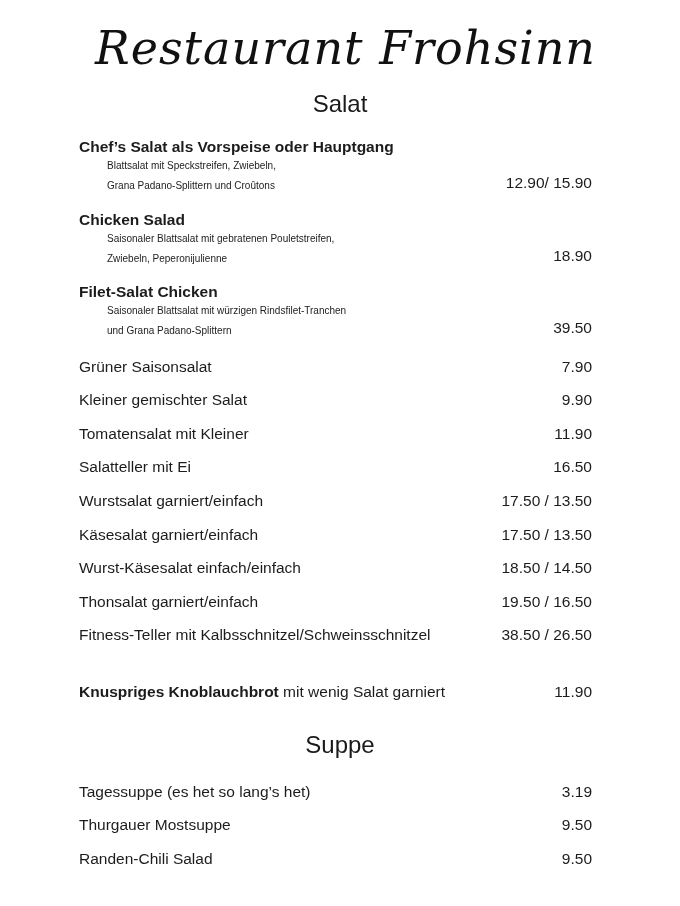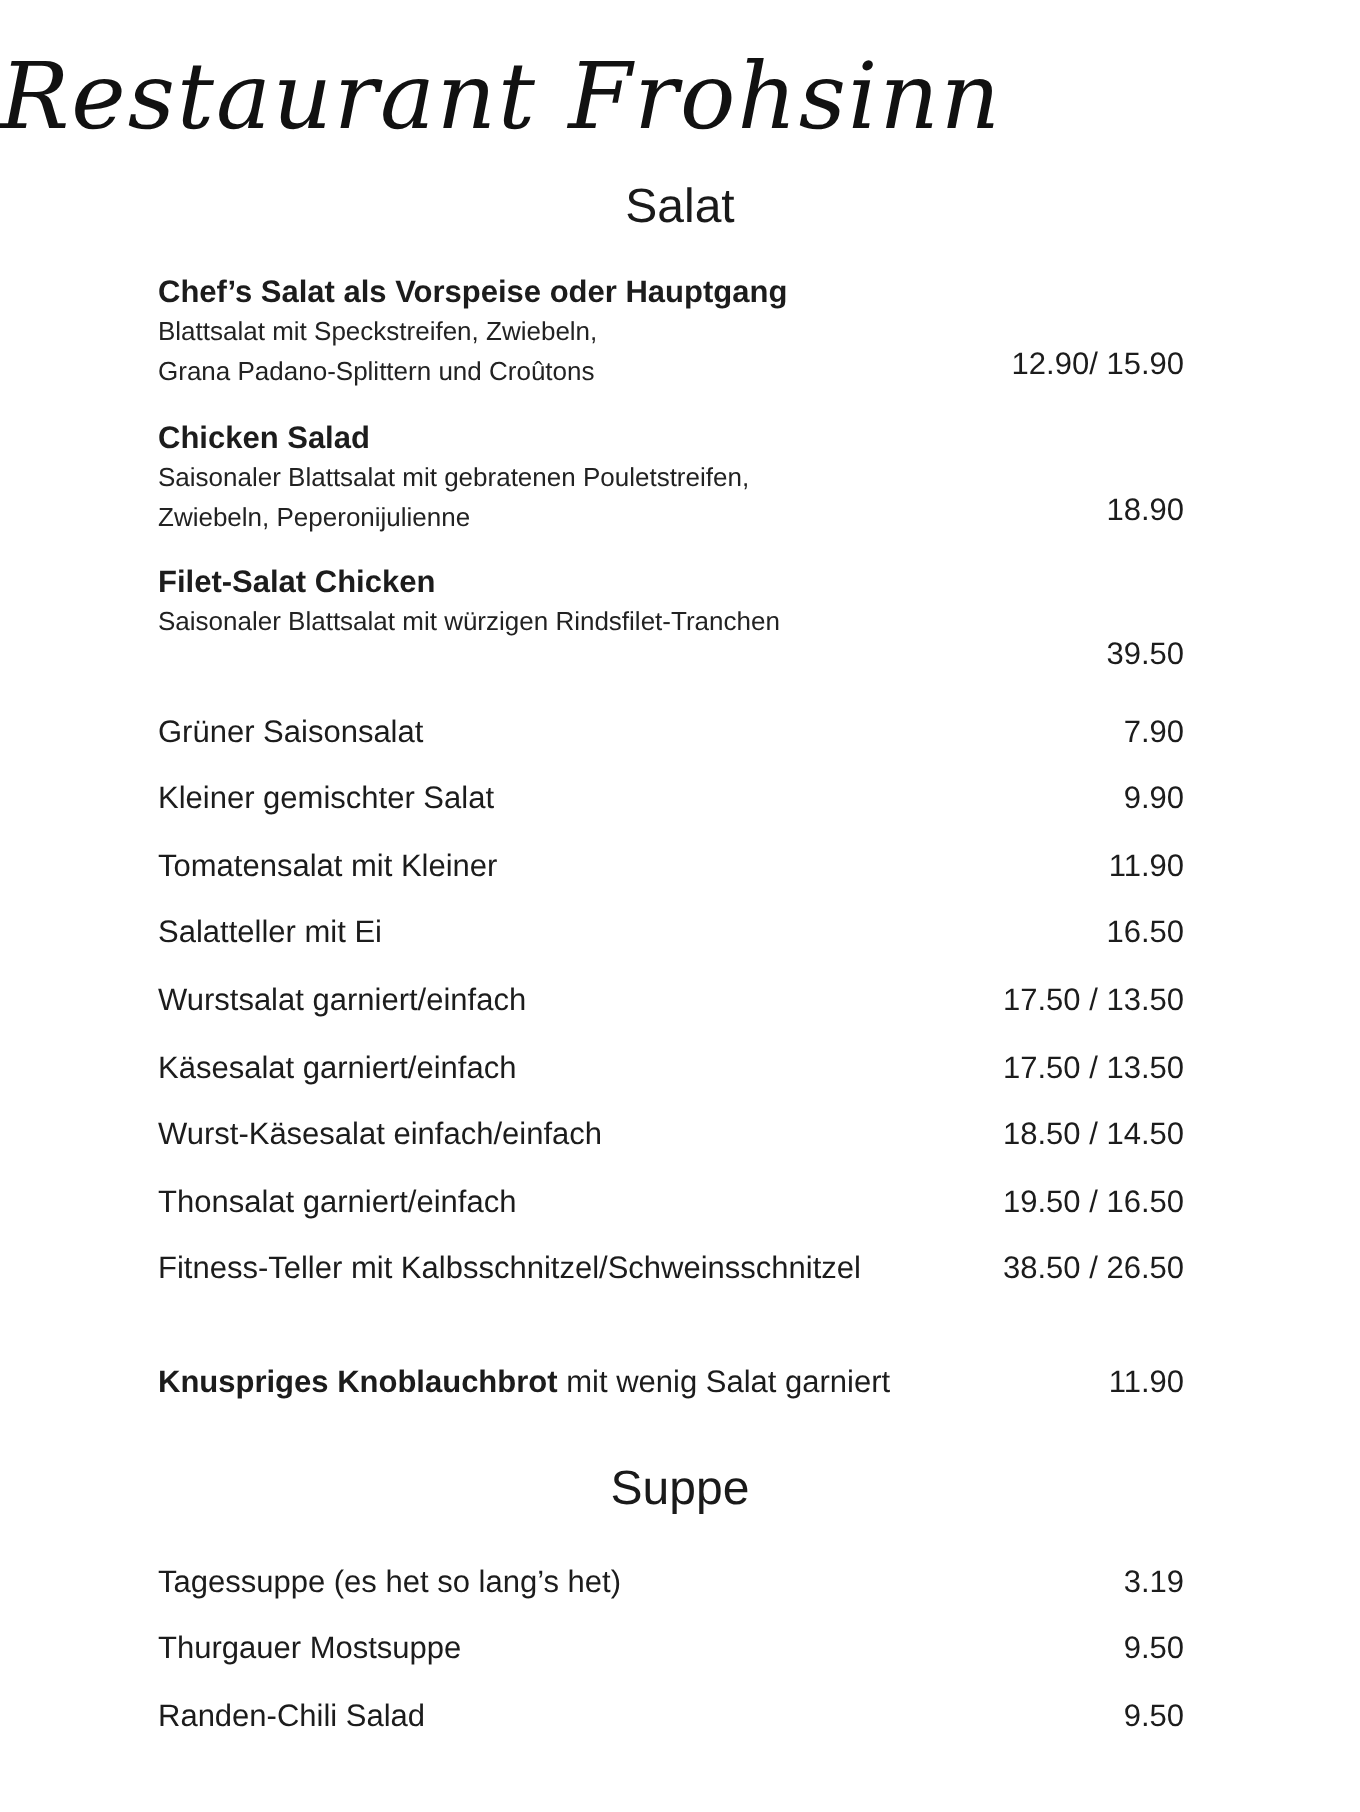--- a/index.html
+++ b/index.html
@@ -2,33 +2,33 @@
 <html><head>
 <meta charset="utf-8">
 <style>
   html, body { margin: 0; padding: 0; background: #ffffff; }
   body {
     width: 680px; height: 906px; position: relative; overflow: hidden;
     font-family: "DejaVu Sans", "Liberation Sans", sans-serif;
     color: #1c1c1c;
   }
   .title {
-    position: absolute; left: 0; top: 18px; width: 596px; text-align: left;
+    position: absolute; left: 0; top: 18px; width: 596px; text-align: right;
     font-family: "DejaVu Serif", "Liberation Serif", serif;
     font-style: italic; font-size: 46px; letter-spacing: 1px; color: #111;
     line-height: 60px;
   }
   .section-heading {
     position: absolute; left: 0; width: 680px; text-align: center;
     font-family: "Liberation Sans", sans-serif; font-size: 24px; color: #1a1a1a;
   }
   .row { position: absolute; left: 79px; width: 513px; }
   .row .name { font-family: "Liberation Sans", sans-serif; font-size: 15.5px; line-height: 20px; }
   .row .name.bold { font-weight: bold; }
-  .row .desc { font-family: "Liberation Sans", sans-serif; font-size: 13px; line-height: 22px; color: #222; }
+  .row .desc { font-family: "Liberation Sans", sans-serif; font-size: 10px; line-height: 22px; color: #222; margin-left: 28px; }
   .row .price {
     position: absolute; right: 0; bottom: 0;
     font-family: "Liberation Sans", sans-serif; font-size: 15.5px; line-height: 20px; text-align: right;
   }
   .simple .name { font-weight: normal; }
   .inline-normal { font-weight: normal; }
 </style>
 </head>
 <body>
 
@@ -46,20 +46,21 @@
 <div class="row" style="top:210px; height:60px;">
   <div class="name bold">Chicken Salad</div>
   <div class="desc" style="line-height:18px;">Saisonaler Blattsalat mit gebratenen Pouletstreifen,</div>
   <div class="desc">Zwiebeln, Peperonijulienne</div>
   <div class="price" style="bottom:4px;">18.90</div>
 </div>
 
 <div class="row" style="top:282px; height:60px;">
   <div class="name bold">Filet-Salat Chicken</div>
   <div class="desc" style="line-height:18px;">Saisonaler Blattsalat mit würzigen Rindsfilet-Tranchen</div>
+  <div class="desc">und Grana Padano-Splittern</div>
   <div class="price" style="bottom:4px;">39.50</div>
 </div>
 
 <div class="row simple" style="top:357px; height:20px;">
   <div class="name">Grüner Saisonsalat</div>
   <div class="price">7.90</div>
 </div>
 <div class="row simple" style="top:390px; height:20px;">
   <div class="name">Kleiner gemischter Salat</div>
   <div class="price">9.90</div>

